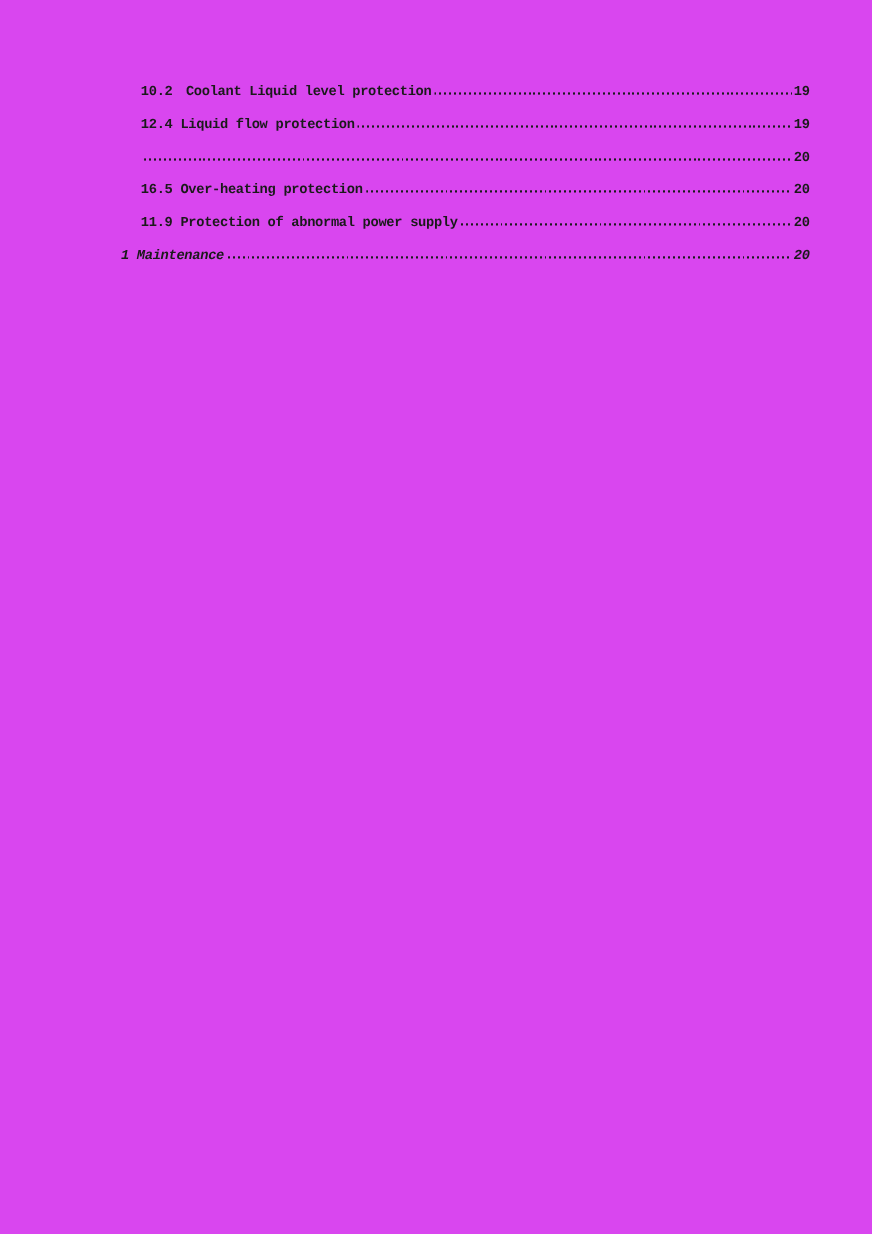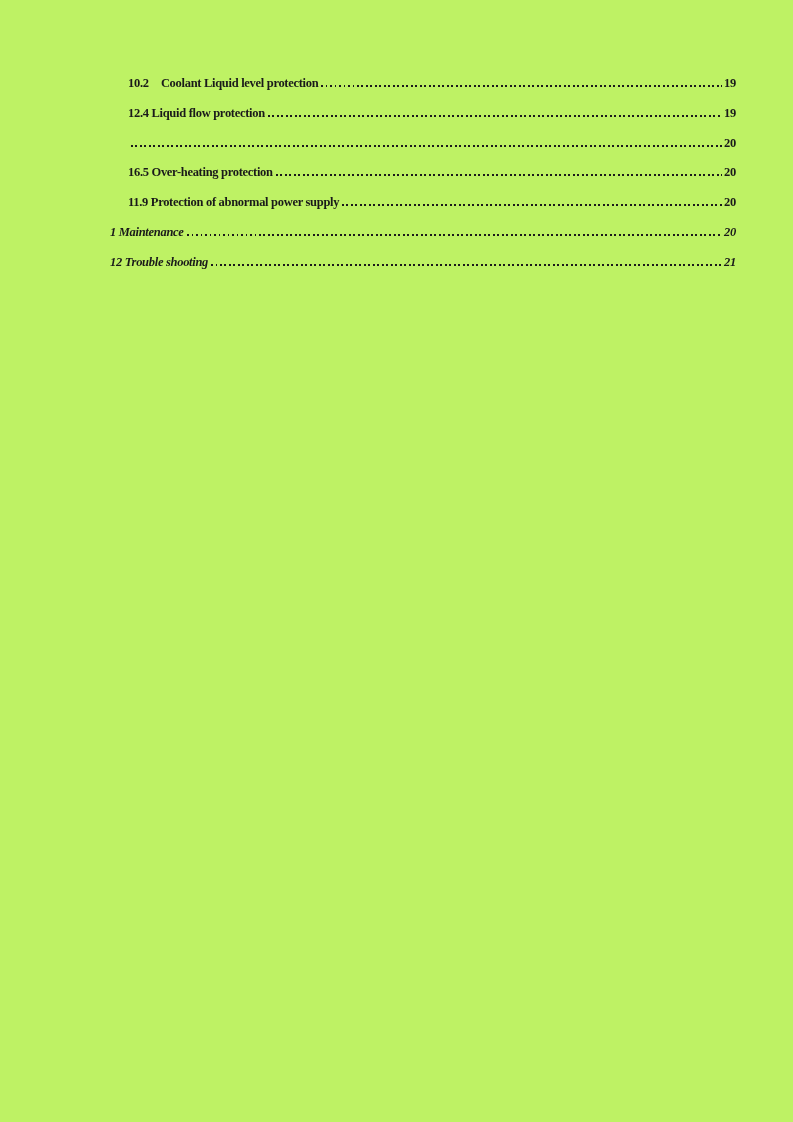--- a/index.html
+++ b/index.html
@@ -4,22 +4,22 @@
 <style>
   html, body {
     margin: 0;
     padding: 0;
     background: #ffffff;
   }
   .page {
     position: relative;
     width: 793px;
     height: 1122px;
-    background: #bef264;
-    font-family: Liberation Serif, serif;
+    background: #d946ef;
+    font-family: Liberation Mono, monospace;
     color: #1a1a1a;
     overflow: hidden;
   }
   .toc {
     position: absolute;
     left: 110px;
     top: 76px;
     width: 626px;
   }
   .toc-row {
@@ -88,22 +88,17 @@
       <span class="leader"></span>
       <span class="page-num">20</span>
     </div>
 
     <div class="toc-row level-1">
       <span class="entry-text">1 Maintenance</span>
       <span class="leader"></span>
       <span class="page-num">20</span>
     </div>
 
-    <div class="toc-row level-1">
-      <span class="entry-text">12 Trouble shooting</span>
-      <span class="leader"></span>
-      <span class="page-num">21</span>
-    </div>
 
 
 
   </div>
 </div>
 
 </body></html>

